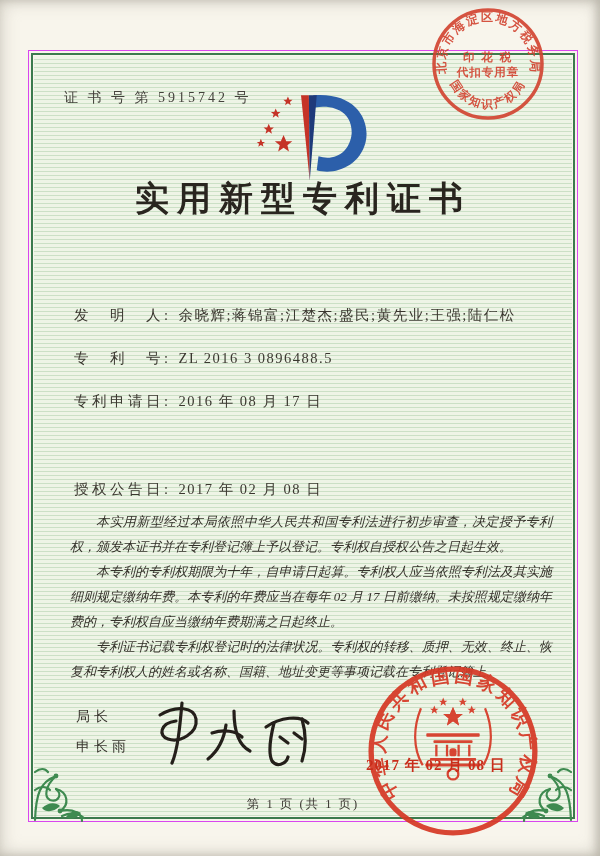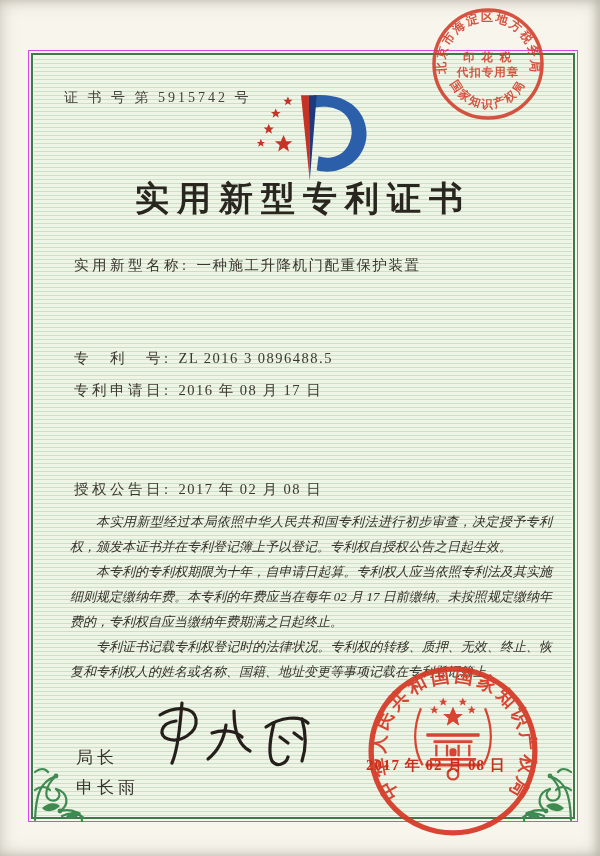--- a/index.html
+++ b/index.html
@@ -41,21 +41,21 @@
     left:40px;right:30px;font-size:14.5px;color:#3a372f;white-space:nowrap;
   }
   .flabel{letter-spacing:3.5px;}
   .fvalue{margin-left:7px;letter-spacing:1.5px;}
   .body-text{
     left:36px;width:482px;top:453px;
     font-size:13px;line-height:25px;color:#34312a;
     text-align:justify;font-style:italic;
   }
   .body-text p{margin:0;text-indent:2em;}
-  .comm{font-size:17px;color:#38352e;letter-spacing:4px;margin-top:38px;}
+  .comm{font-size:14px;color:#38352e;letter-spacing:4px;}
   .sig{left:108px;top:640px;width:180px;height:78px;}
   .cnipa-seal{left:330px;top:606px;width:178px;height:178px;opacity:.93;}
   .seal-date{
     left:332px;top:700px;font-size:15px;font-weight:600;color:#c92d1b;
     letter-spacing:1px;white-space:nowrap;
   }
   .tax-stamp{left:428px;top:4px;width:120px;height:120px;opacity:.9;}
   .footer{
     left:0;width:100%;top:740px;text-align:center;
     font-size:12.5px;color:#3c3933;letter-spacing:2px;
@@ -85,27 +85,27 @@
           <use href="#star" transform="translate(42,62) scale(1.05)" fill="#c53327"></use>
           <use href="#star" transform="translate(25,45) scale(0.62)" fill="#c53327"></use>
           <use href="#star" transform="translate(33,27) scale(0.58)" fill="#c53327"></use>
           <use href="#star" transform="translate(47,13) scale(0.55)" fill="#c53327"></use>
           <use href="#star" transform="translate(16,61) scale(0.5)" fill="#c53327"></use>
         </svg>
       </div>
 
       <div class="abs title">实用新型专利证书</div>
 
-      <div class="abs field" style="top:200px">
-        <span class="flabel">实用新型名称:</span><span class="fvalue">一种施工升降机门配重保护装置</span>
+      <div class="abs field" style="top:250px">
+        <span class="flabel">发　明　人:</span><span class="fvalue">余晓辉;蒋锦富;江楚杰;盛民;黄先业;王强;陆仁松</span>
       </div>
       <div class="abs field" style="top:293px">
         <span class="flabel">专　利　号:</span><span class="fvalue">ZL 2016 3 0896488.5</span>
       </div>
-      <div class="abs field" style="top:325px">
+      <div class="abs field" style="top:336px">
         <span class="flabel">专利申请日:</span><span class="fvalue">2016 年 08 月 17 日</span>
       </div>
       <div class="abs field" style="top:424px">
         <span class="flabel">授权公告日:</span><span class="fvalue">2017 年 02 月 08 日</span>
       </div>
 
       <div class="abs body-text">
         <p>本实用新型经过本局依照中华人民共和国专利法进行初步审查，决定授予专利权，颁发本证书并在专利登记簿上予以登记。专利权自授权公告之日起生效。</p>
         <p>本专利的专利权期限为十年，自申请日起算。专利权人应当依照专利法及其实施细则规定缴纳年费。本专利的年费应当在每年 02 月 17 日前缴纳。未按照规定缴纳年费的，专利权自应当缴纳年费期满之日起终止。</p>
         <p>专利证书记载专利权登记时的法律状况。专利权的转移、质押、无效、终止、恢复和专利权人的姓名或名称、国籍、地址变更等事项记载在专利登记簿上。</p>
@@ -157,20 +157,21 @@
           <g fill="none" stroke="#d63926" stroke-width="2.5">
             <path d="M64,52 C55,74 55,98 66,116"></path>
             <path d="M136,52 C145,74 145,98 134,116"></path>
             <circle cx="100" cy="126" r="6"></circle>
           </g>
         </svg>
       </div>
 
       <div class="abs seal-date">2017 年 02 月 08 日</div>
 
+      <div class="abs footer">第 1 页 (共 1 页)</div>
 
       <div class="abs orn orn-l">
         <svg viewBox="0 0 74 74" width="74" height="74">
           <g fill="none" stroke="#3e8a50" stroke-width="2.2" stroke-linecap="round">
             <path d="M3,70 C4,44 8,32 24,26 C13,36 12,47 18,50 C26,53 31,44 24,39"></path>
             <path d="M24,39 C36,42 38,55 28,61 C42,58 50,64 50,71"></path>
             <path d="M3,40 C8,36 14,36 18,40"></path>
             <path d="M3,22 C8,18 13,18 16,22"></path>
             <path d="M30,66 C38,62 46,63 52,68"></path>
           </g>

